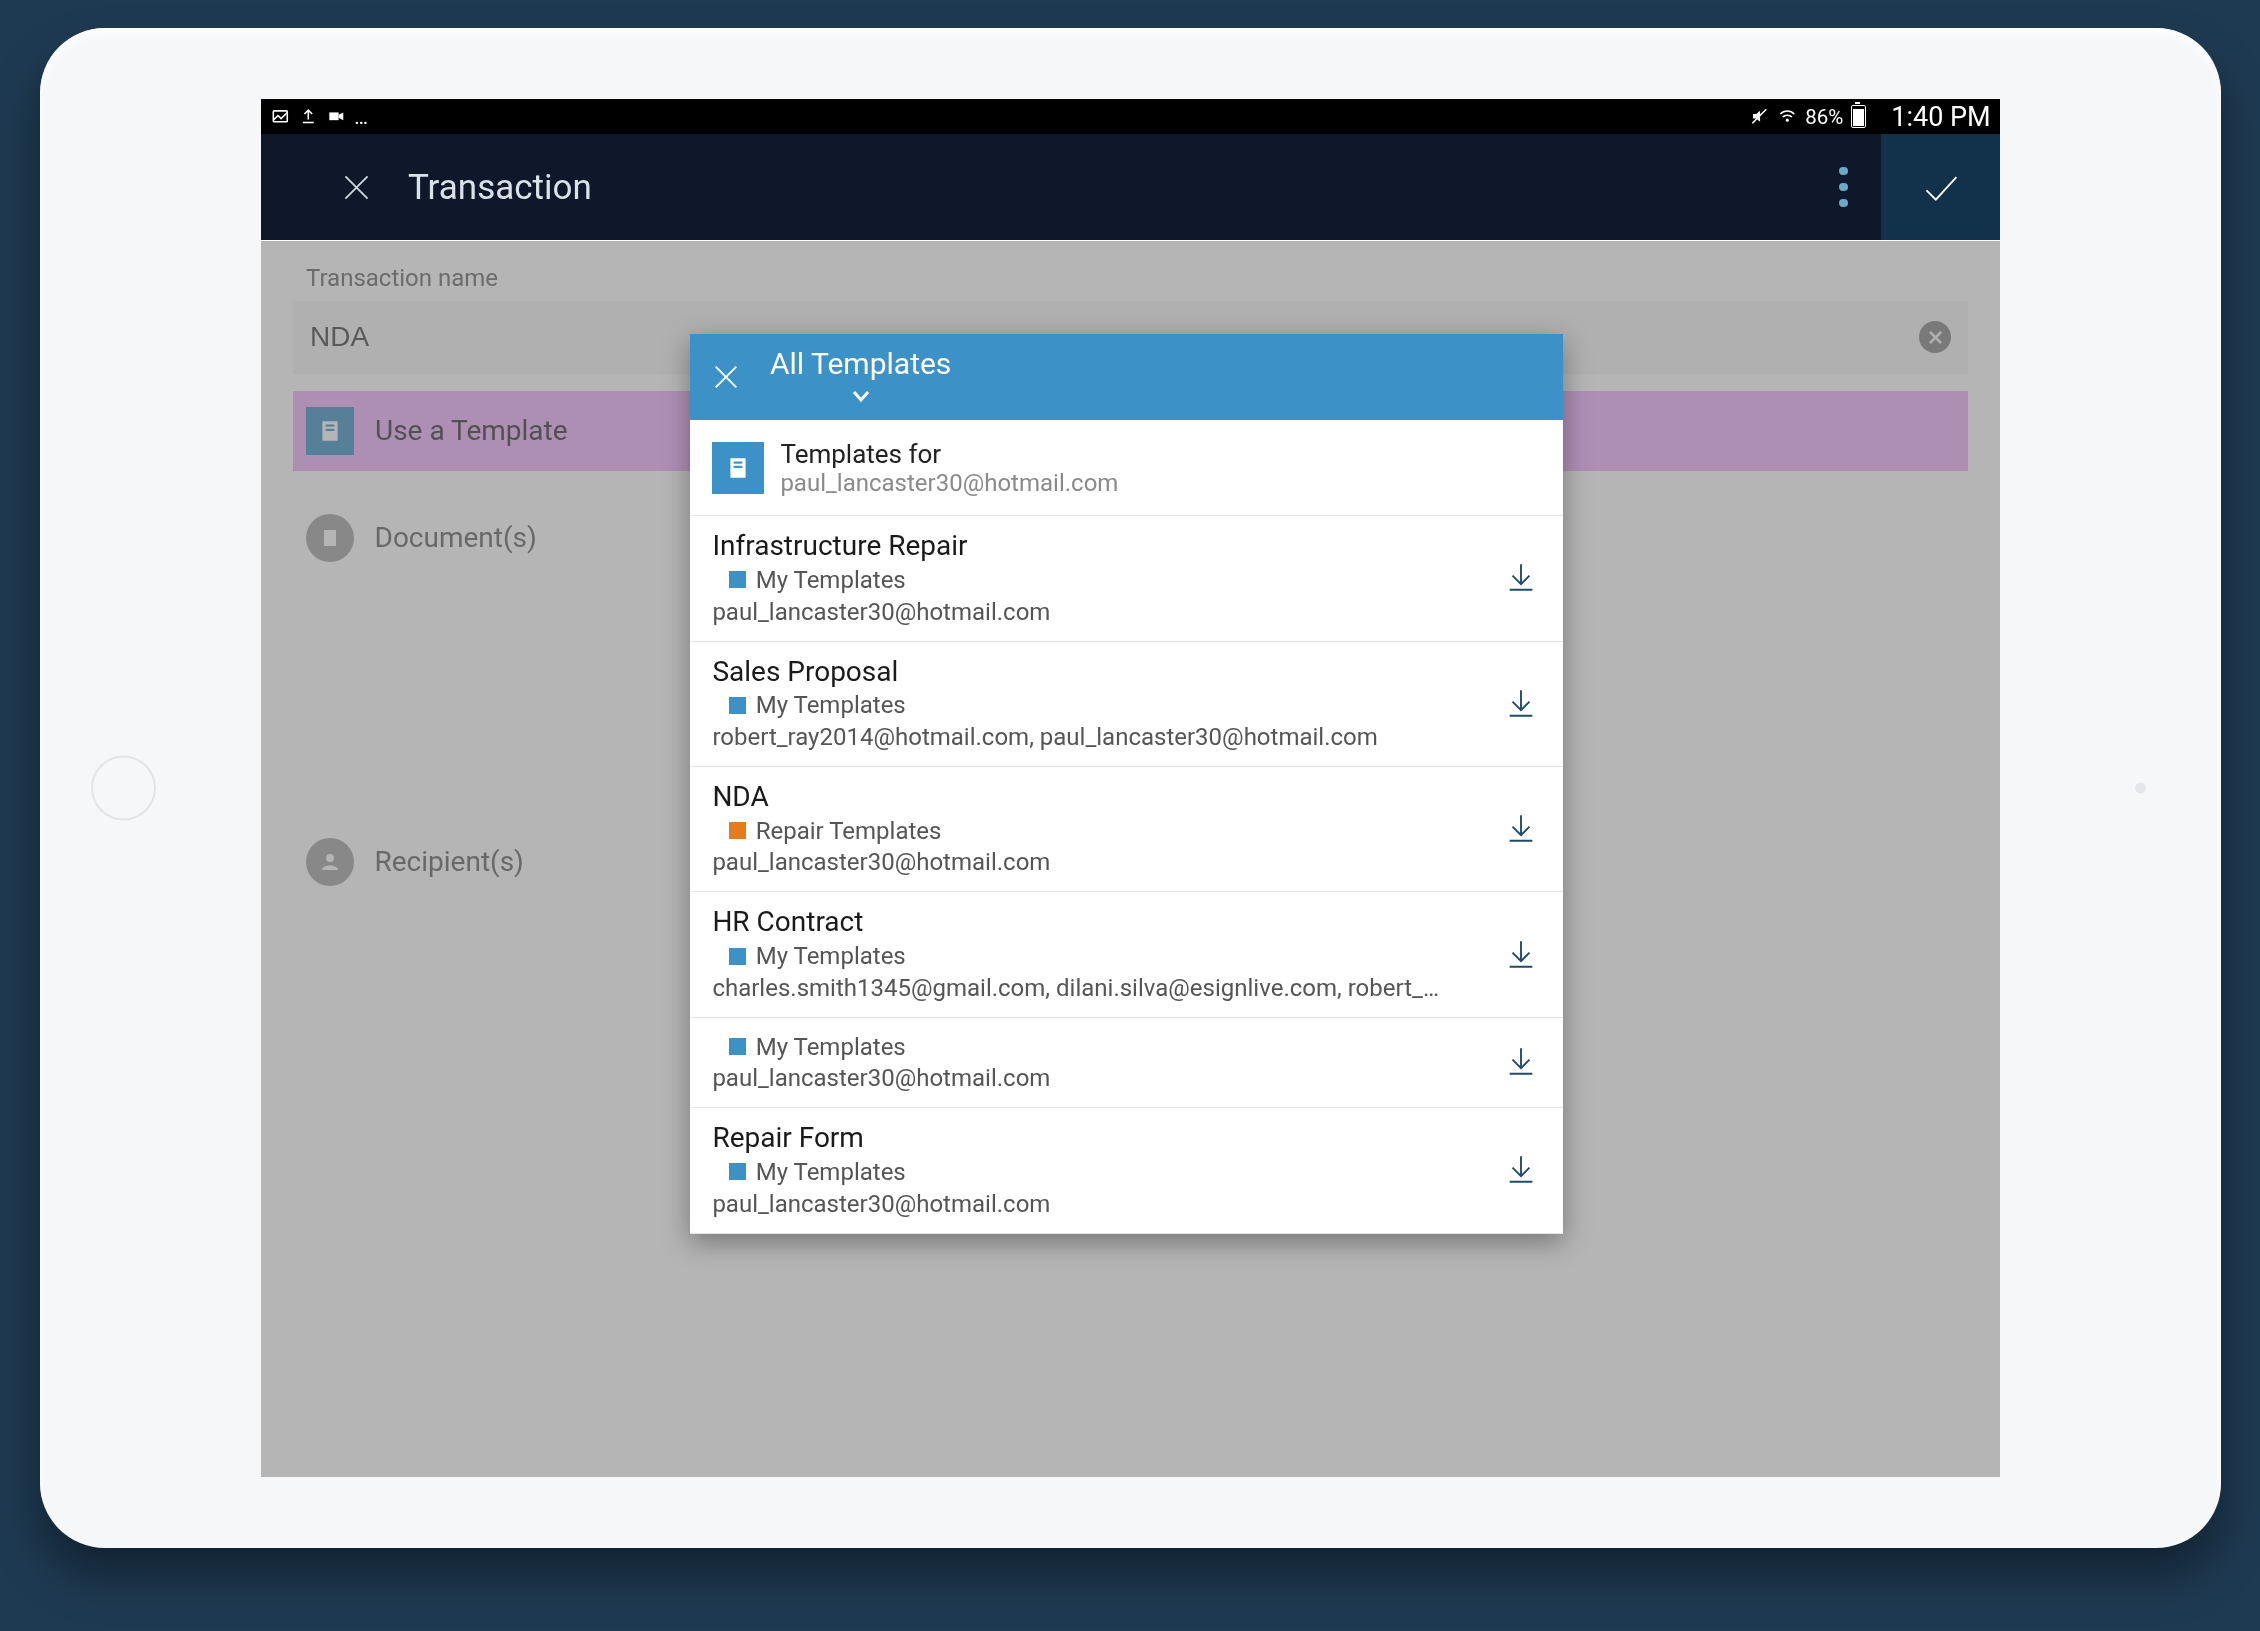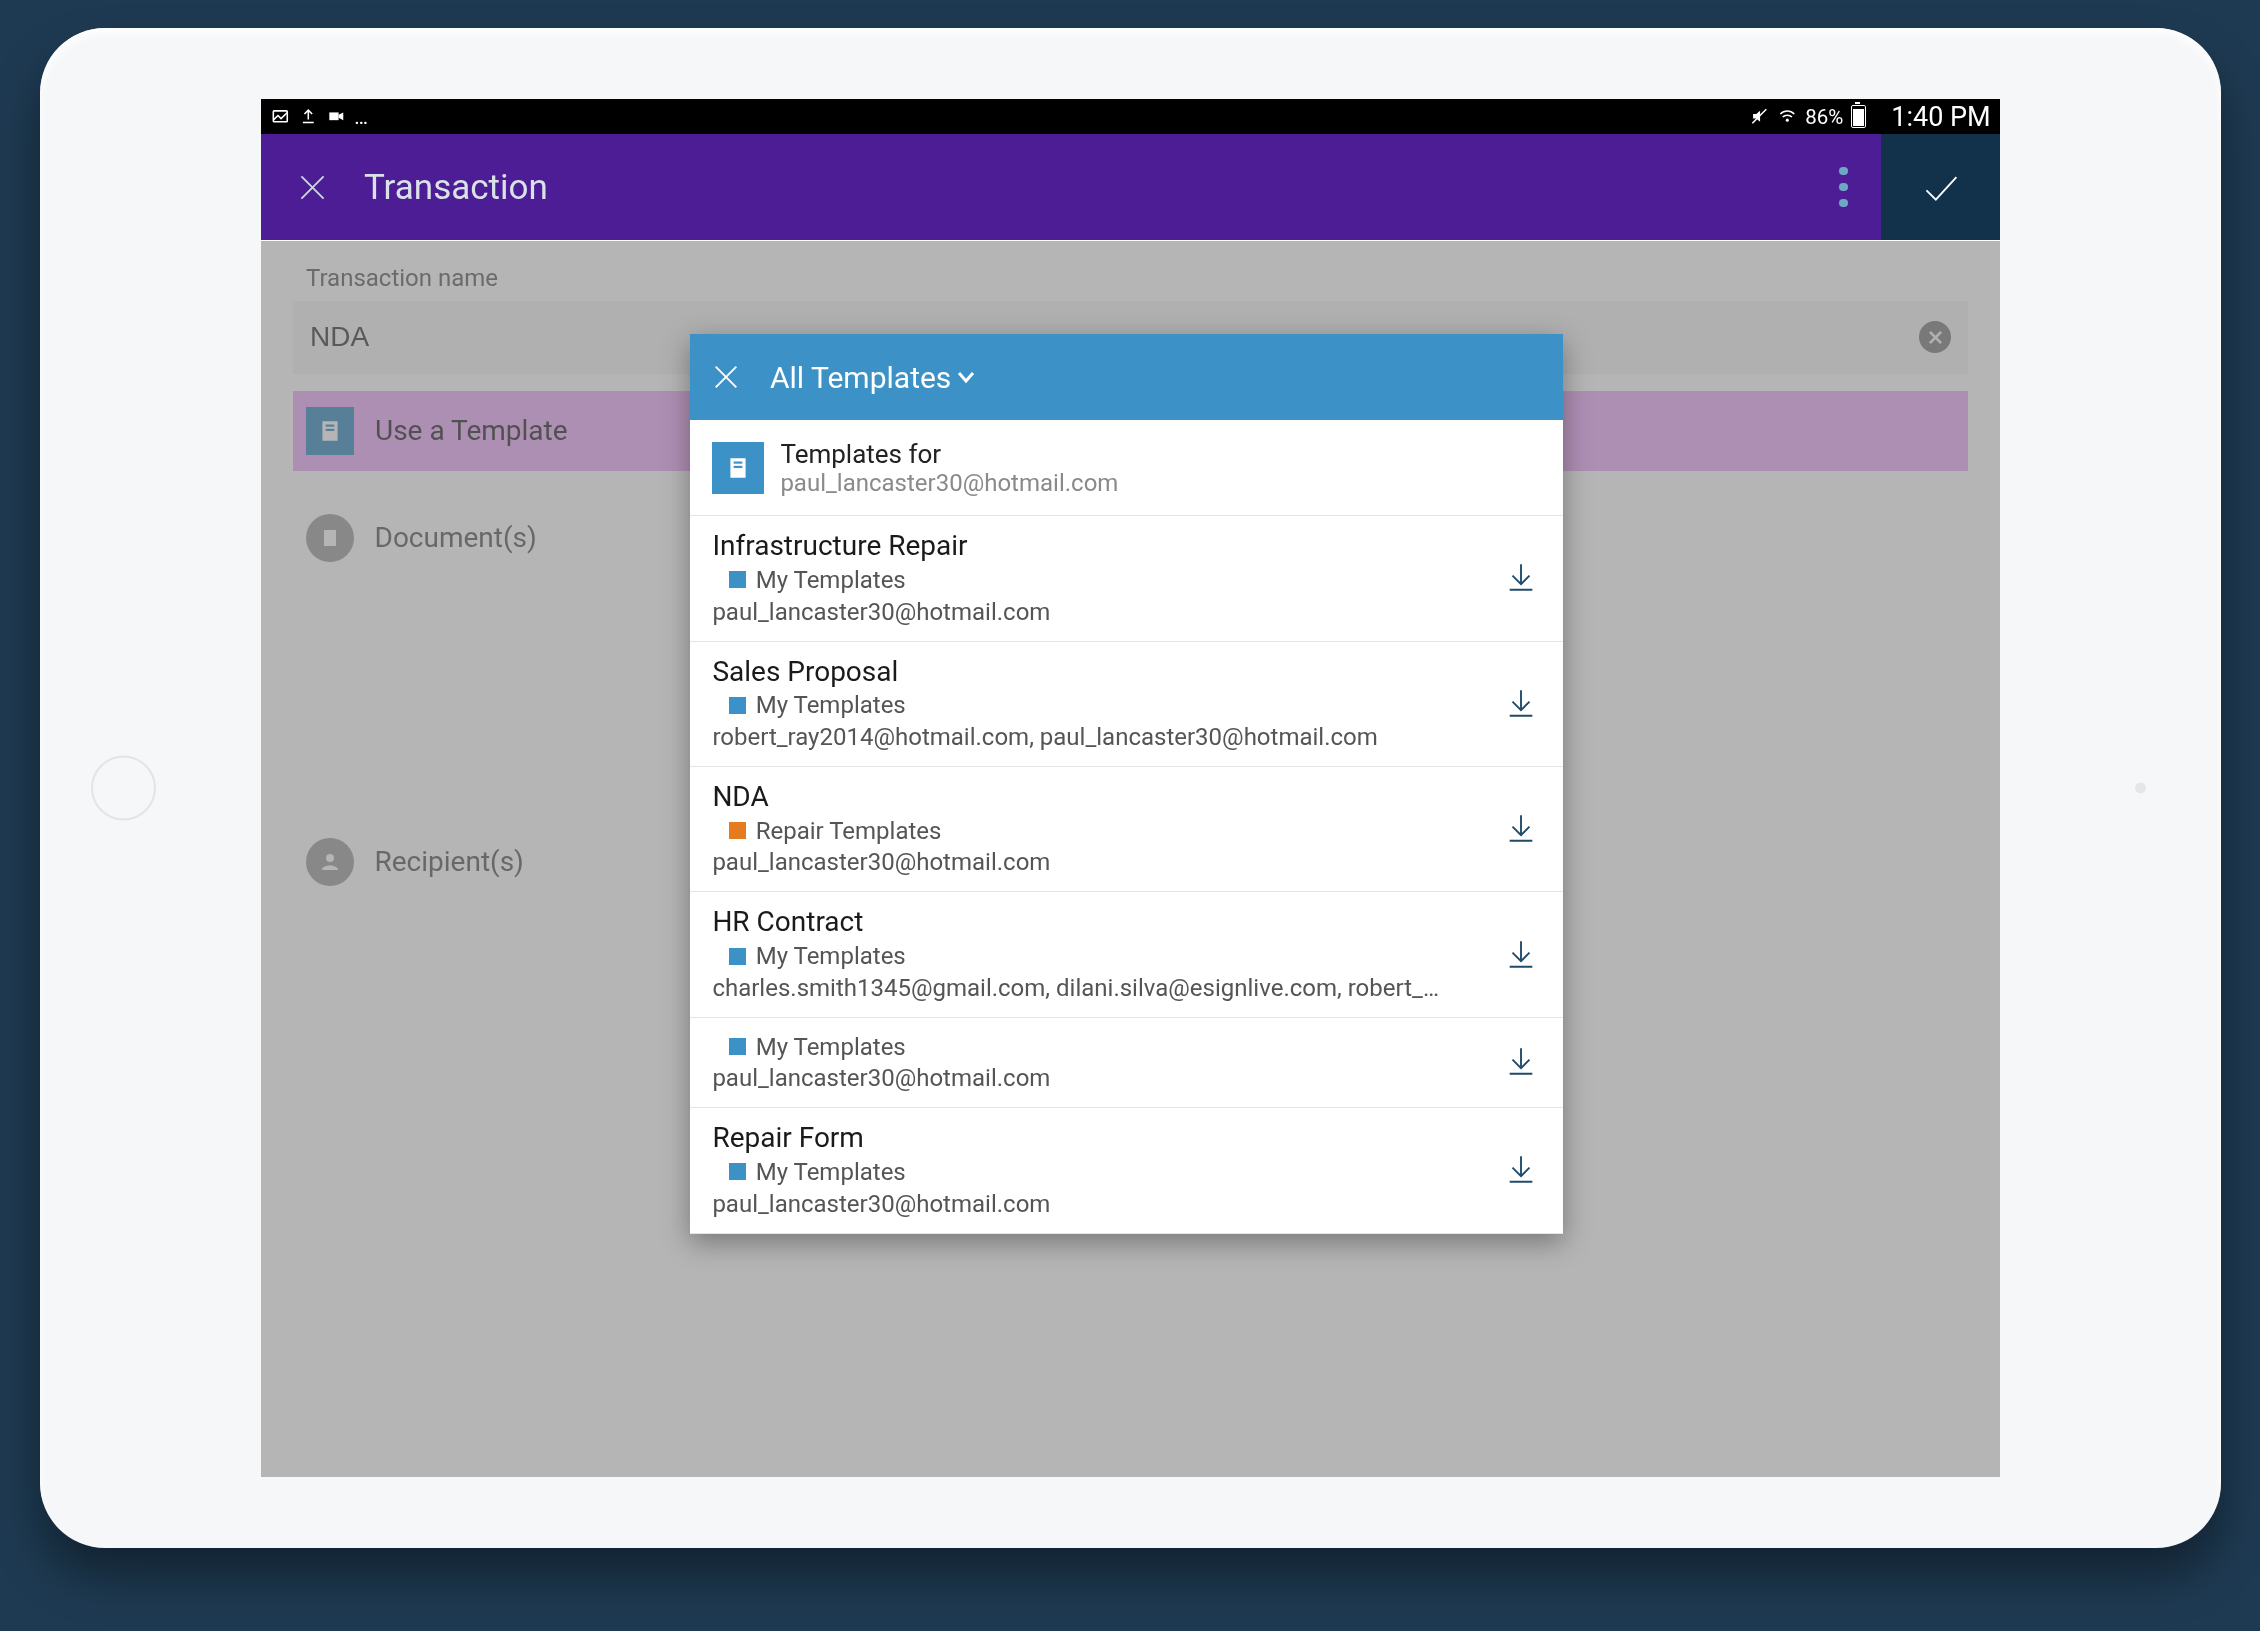--- a/index.html
+++ b/index.html
@@ -70,25 +70,26 @@
   .sb-ic svg { width: 18.6px; height: 18.6px; }
   .battery {
     width: 15px; height: 22.4px; border: 1.9px solid #fff; border-radius: 1.9px; position: relative; display:inline-block;
   }
   .battery::before { content:""; position:absolute; top:-4.7px; left:2.8px; width:5.6px; height:2.8px; background:#fff;}
   .battery::after { content:""; position:absolute; bottom:0.9px; left:0.9px; right:0.9px; height: 82%; background:#fff;}
 
   
   .app-header {
     height: 106px;
-    background: #4c1d95;
+    background: #0f172a;
     display: flex;
     align-items: center;
     color: #d3dde4;
     position: relative;
+    padding-left: 44px;
   }
   .hdr-close {
     width: 103px; height: 100%;
     display:flex; align-items:center; justify-content:center;
     cursor: pointer;
   }
   .hdr-close svg { width: 37px; height: 37px; stroke: #cdd9e2; stroke-width: 2; }
   .hdr-title { font-size: 35px; color: #d9e2e9; font-weight: 400;}
   .hdr-menu {
     position: absolute; right: 119px; top: 0; bottom:0; width: 75px;
@@ -159,21 +160,21 @@
   .popup-header {
     height: 86px;
     background: #3c92c6;
     display:flex; align-items:center;
     color:#fff;
     padding: 0 17px;
     gap: 26px;
   }
   .popup-close { width: 37px; height: 37px; cursor:pointer; display:flex; align-items:center; justify-content:center;}
   .popup-close svg { width:30px; height:30px; stroke:#fff; stroke-width:2;}
-  .popup-title { font-size: 30px; display:flex; align-items:center; gap:3px; cursor:pointer;}
+  .popup-title { font-size: 30px; display:flex; align-items:center; gap:3px; cursor:pointer;flex-direction:column;}
   .popup-title svg { width:24px; height:24px; stroke:#fff; stroke-width:3; fill:none;}
 
   .popup-subhead {
     display:flex; align-items:center; gap: 16px;
     padding: 18.6px 22.4px;
     border-bottom: 0.9px solid #e4e4e4;
   }
   .popup-subhead .sq {
     width: 52px; height:52px; background:#3c92c6; display:flex; align-items:center; justify-content:center;
   }

